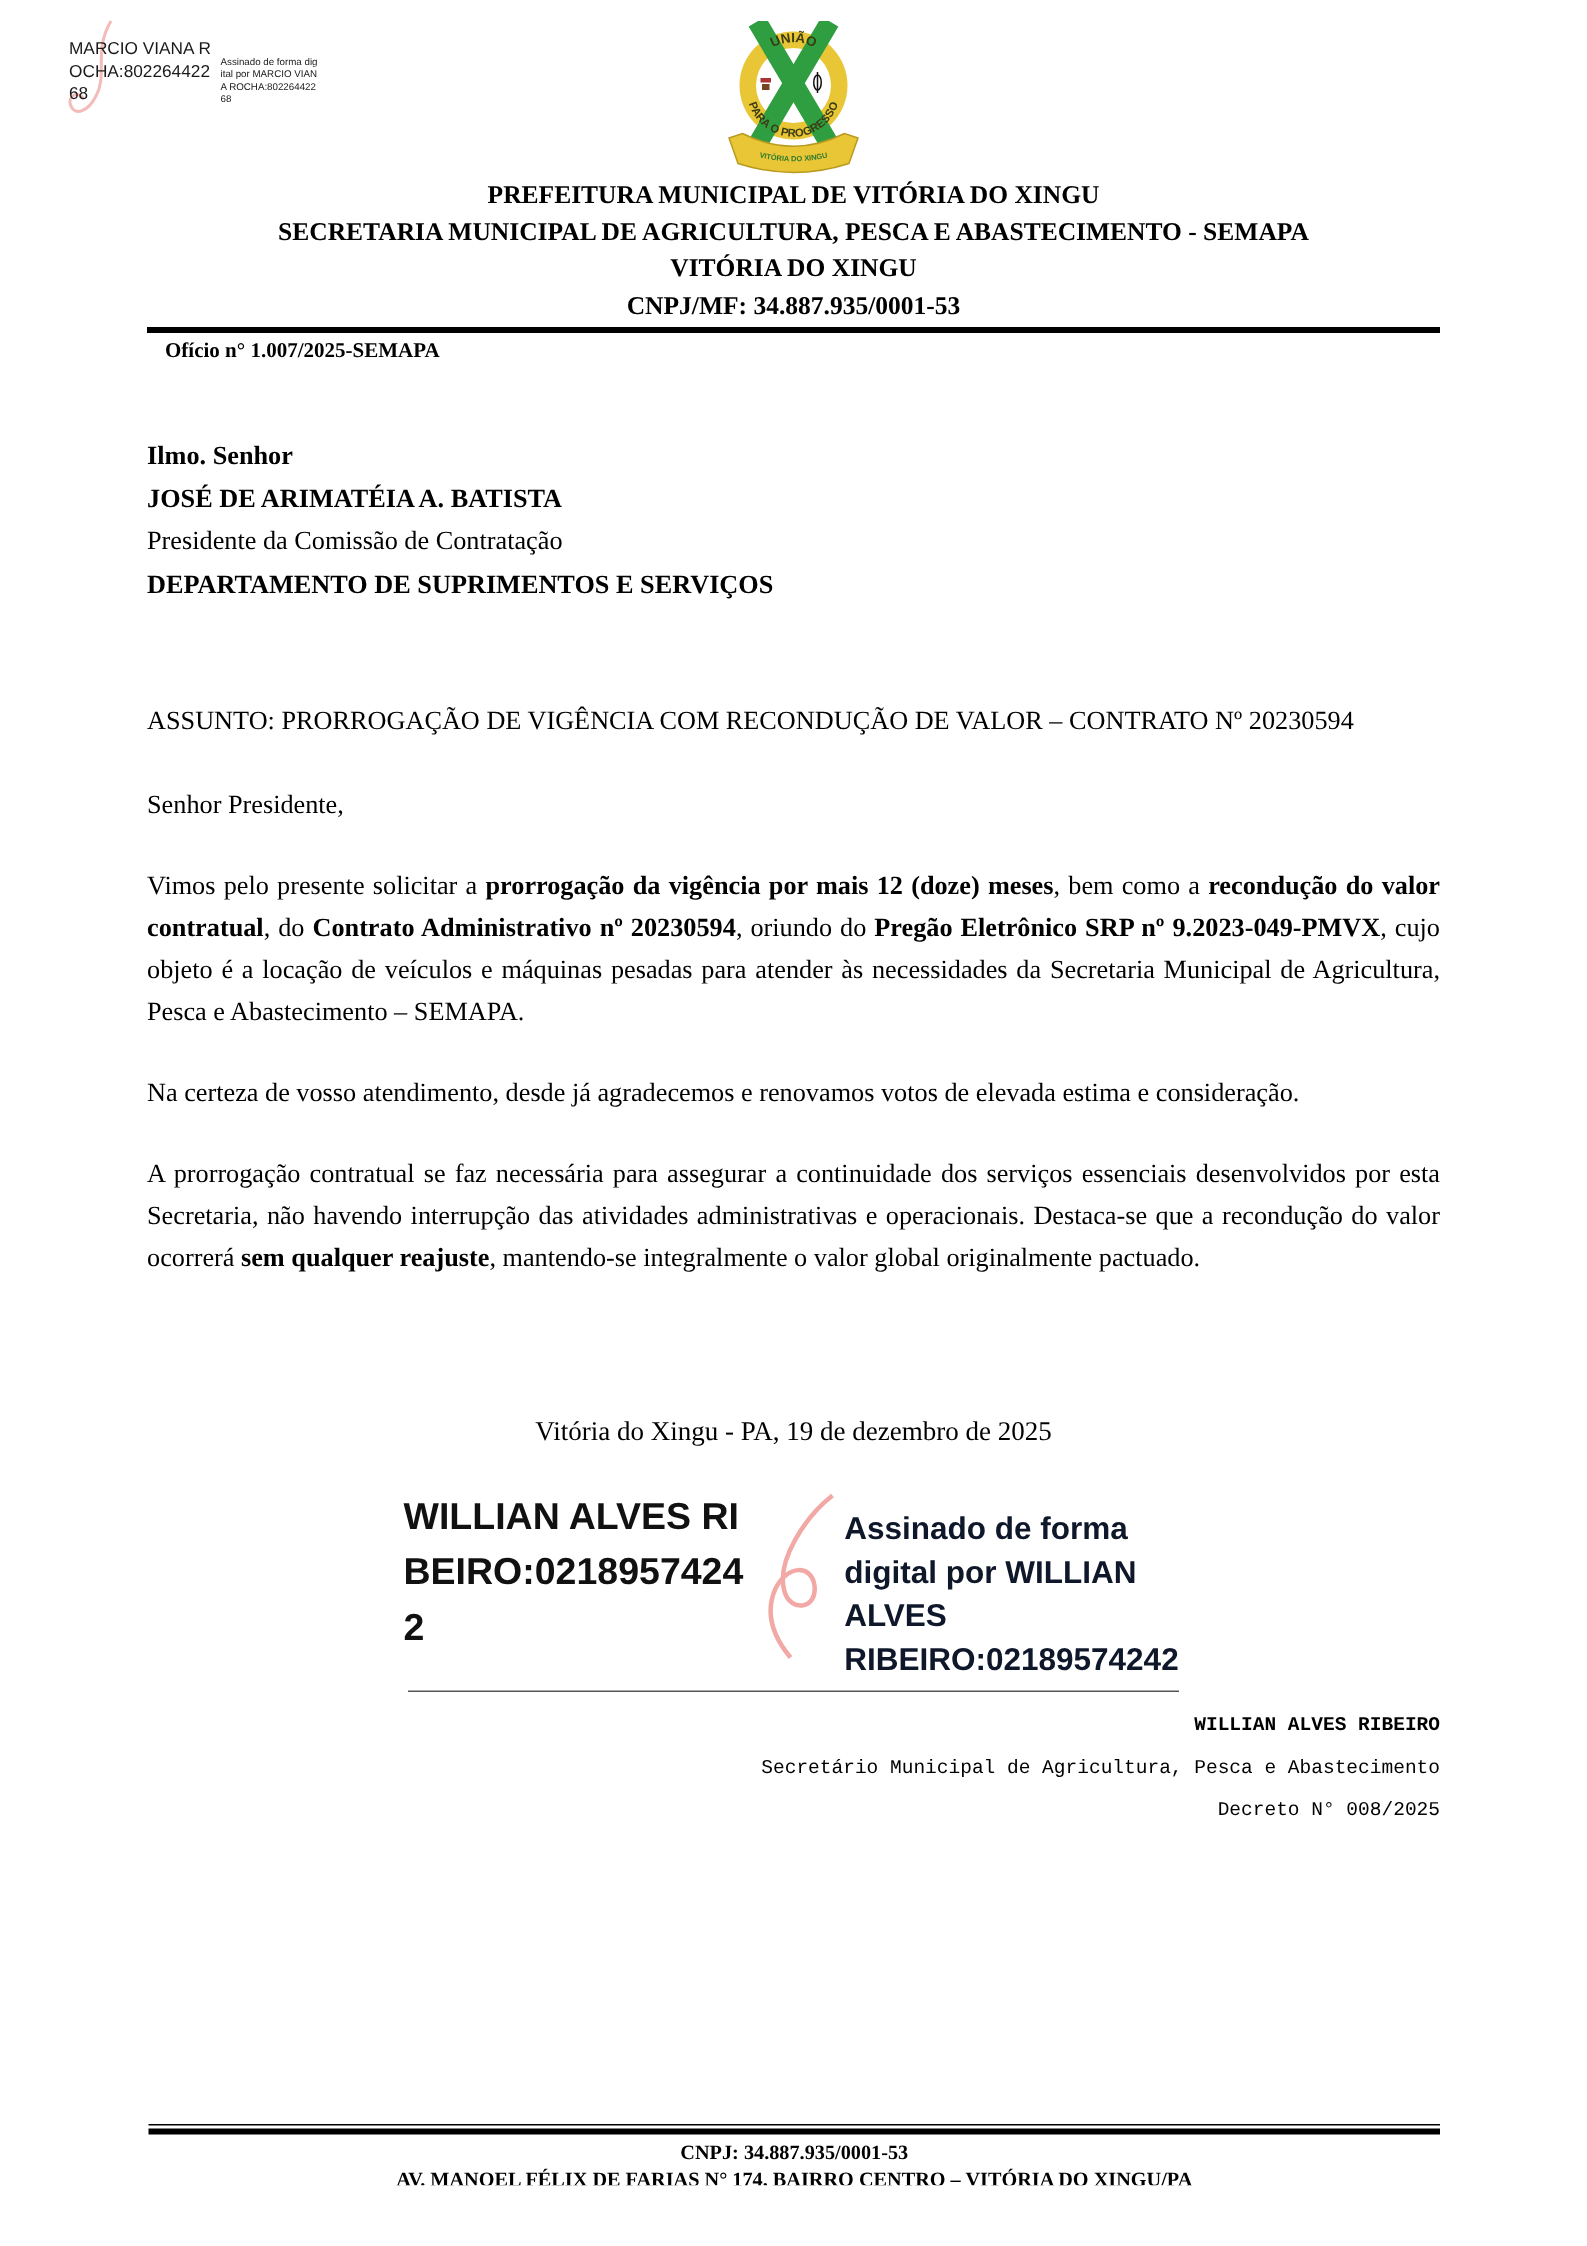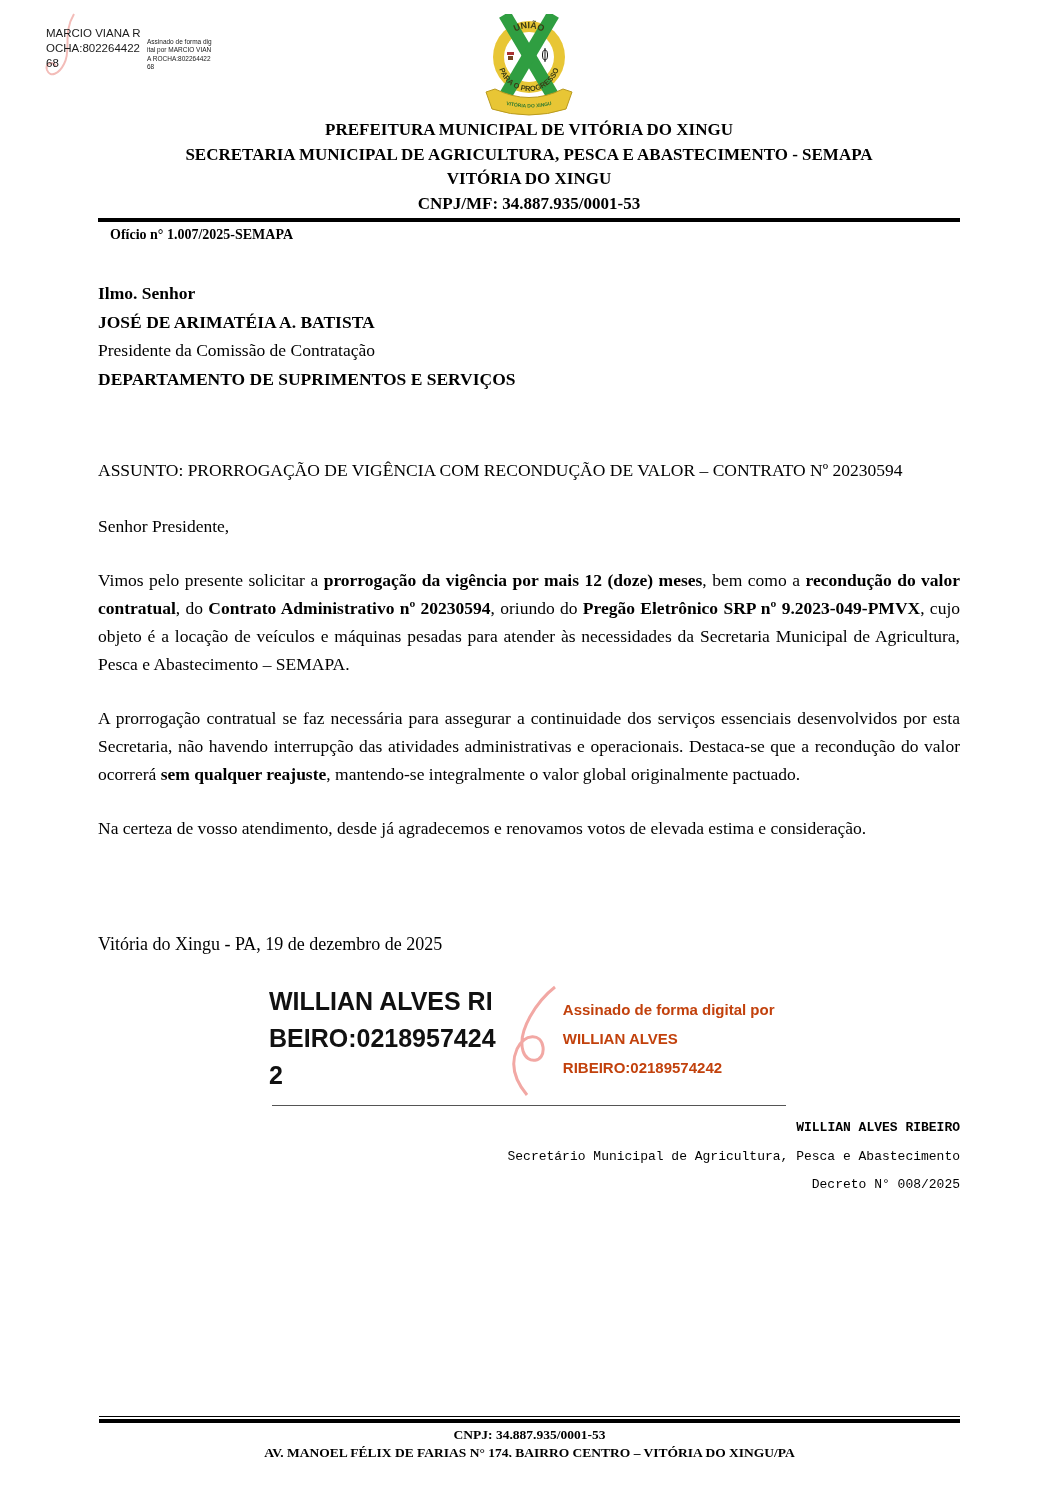--- a/index.html
+++ b/index.html
@@ -15,31 +15,31 @@
   .sig-tl-desc { width:66px; font-size:6.5px; line-height:1.3; word-break:break-all; color:#1a1a1a; padding-top:12px; }
   .sig-tl-squiggle { position:absolute; left:42px; top:8px; z-index:1; }
   
   .logo { position:absolute; top:14px; left:50%; transform:translateX(-50%); }
   
   .header-block { padding-top:118px; text-align:center; font-weight:bold;
                   font-size:17px; line-height:24.5px; }
   .content { padding:0 98px; }
   .rule { height:4px; background:#000; margin-top:2px; }
   .oficio { margin-top:5px; font-size:14px; font-weight:bold;margin-left:12px; }
-  .addressee { margin-top:36px; font-size:17.5px; line-height:28.5px; }
+  .addressee { margin-top:46px; font-size:17.5px; line-height:28.5px; }
   .bold { font-weight:bold; }
   .para { font-size:17.5px; line-height:28px; text-align:justify; margin-top:26px; }
   .subject { margin-top:62px; line-height:31px; }
-  .date-line { margin-top:92px; font-size:18px; }
+  .date-line { margin-top:92px; text-align:center; font-size:18px; }
   
   .sig-block { width:520px; margin:28px auto 0; display:flex; align-items:flex-start;
                font-family:"Liberation Sans", sans-serif; position:relative;font-weight:bold; }
   .sig-big { width:256px; font-size:25px; line-height:37px; word-break:break-all; color:#111; }
   .sig-ribbon { flex:0 0 auto; margin:0 -10px 0 -6px; }
-  .sig-desc { width:252px; font-size:15px; line-height:29px; padding-top:12px; color:#c2410c; }
+  .sig-desc { width:252px; font-size:21px; line-height:29px; padding-top:12px; color:#0f172a; }
   .sig-line { width:514px; margin:6px auto 0; border-top:1px solid #555; }
   .signer { margin-top:8px; text-align:right; font-size:13px; line-height:28.5px;font-family:Liberation Mono, monospace; }
   
   .footer { position:absolute; left:99px; right:98px; top:1416px; text-align:center; }
   .footer-rule-thin { border-top:1.5px solid #000; }
   .footer-rule-thick { height:4px; background:#000; margin-top:2px; }
   .footer-text { font-weight:bold; font-size:13.5px; line-height:18px; margin-top:3px; }
 </style>
 </head>
 <body>
@@ -104,22 +104,22 @@
       <div class="bold">JOSÉ DE ARIMATÉIA A. BATISTA</div>
       <div>Presidente da Comissão de Contratação</div>
       <div class="bold">DEPARTAMENTO DE SUPRIMENTOS E SERVIÇOS</div>
     </div>
 
     <p class="para subject">ASSUNTO: PRORROGAÇÃO DE VIGÊNCIA COM RECONDUÇÃO DE VALOR – CONTRATO Nº 20230594</p>
 
     <p class="para">Senhor Presidente,</p>
 
     <p class="para"><span>Vimos pelo presente solicitar a </span><b>prorrogação da vigência por mais 12 (doze) meses</b><span>, bem como a </span><b>recondução do valor contratual</b><span>, do </span><b>Contrato Administrativo nº 20230594</b><span>, oriundo do </span><b>Pregão Eletrônico SRP nº 9.2023-049-PMVX</b><span>, cujo objeto é a locação de veículos e máquinas pesadas para atender às necessidades da Secretaria Municipal de Agricultura, Pesca e Abastecimento – SEMAPA.</span></p>
+    <p class="para">Na certeza de vosso atendimento, desde já agradecemos e renovamos votos de elevada estima e consideração.</p>
     <p class="para"><span>A prorrogação contratual se faz necessária para assegurar a continuidade dos serviços essenciais desenvolvidos por esta Secretaria, não havendo interrupção das atividades administrativas e operacionais. Destaca-se que a recondução do valor ocorrerá </span><b>sem qualquer reajuste</b><span>, mantendo-se integralmente o valor global originalmente pactuado.</span></p>
-    <p class="para">Na certeza de vosso atendimento, desde já agradecemos e renovamos votos de elevada estima e consideração.</p>
 
     <p class="date-line">Vitória do Xingu - PA, 19 de dezembro de 2025</p>
 
     <div class="sig-block">
       <div class="sig-big">WILLIAN ALVES RIBEIRO:02189574242</div>
       <svg class="sig-ribbon" width="80" height="116" viewBox="0 0 80 116">
         <path d="M 62,4 C 44,18 24,48 30,68 C 34,82 52,80 50,64 C 48,50 32,50 24,66 C 16,84 24,100 34,112" fill="none" stroke-width="3" stroke="#f2a8a4"></path>
       </svg>
       <div class="sig-desc">Assinado de forma digital por WILLIAN ALVES RIBEIRO:02189574242</div>
     </div>

